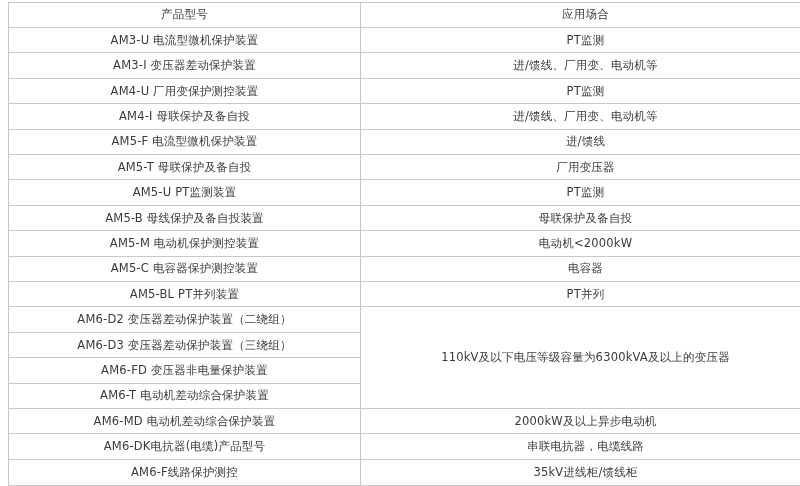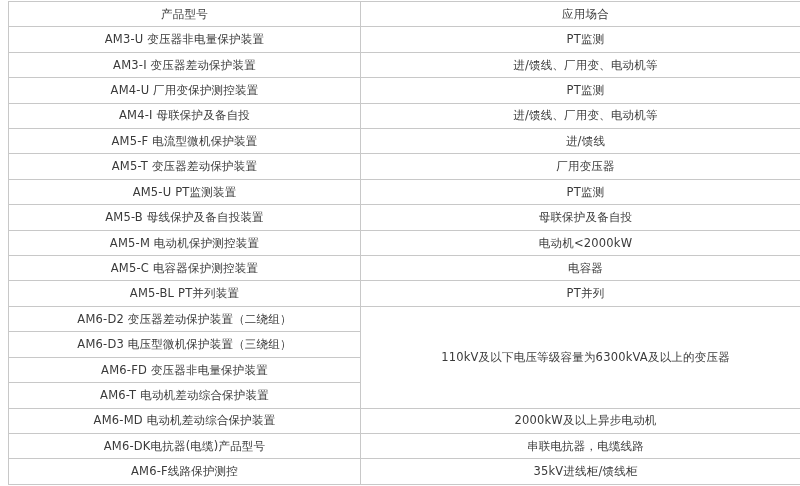--- a/index.html
+++ b/index.html
@@ -13,21 +13,21 @@
     font-family: "DejaVu Sans", "Liberation Sans", sans-serif;
     color: #333333;
     overflow: hidden;
   }
   .sheet {
     width: 784px;
     height: 486px;
     box-sizing: border-box;
     padding: 0 8px;
     display: flex;
-    align-items: flex-start;
+    align-items: center;
   }
   table.spec {
     border-collapse: collapse;
     table-layout: fixed;
     width: 784px;
     height: 484px;
     margin-top: 1px;
   }
   table.spec td {
     border: 1px solid #c8c8c8;
@@ -53,41 +53,41 @@
 <body>
 
 <div class="sheet">
   <table class="spec">
     <tbody>
       <tr class="header">
         <td class="col-model">产品型号</td>
         <td class="col-app">应用场合</td>
       </tr>
       <tr>
-        <td class="col-model">AM3-U 变压器非电量保护装置</td>
+        <td class="col-model">AM3-U 电流型微机保护装置</td>
         <td class="col-app">PT监测</td>
       </tr>
       <tr>
         <td class="col-model">AM3-I 变压器差动保护装置</td>
         <td class="col-app">进/馈线、厂用变、电动机等</td>
       </tr>
       <tr>
         <td class="col-model">AM4-U 厂用变保护测控装置</td>
         <td class="col-app">PT监测</td>
       </tr>
       <tr>
         <td class="col-model">AM4-I 母联保护及备自投</td>
         <td class="col-app">进/馈线、厂用变、电动机等</td>
       </tr>
       <tr>
         <td class="col-model">AM5-F 电流型微机保护装置</td>
         <td class="col-app">进/馈线</td>
       </tr>
       <tr>
-        <td class="col-model">AM5-T 变压器差动保护装置</td>
+        <td class="col-model">AM5-T 母联保护及备自投</td>
         <td class="col-app">厂用变压器</td>
       </tr>
       <tr>
         <td class="col-model">AM5-U PT监测装置</td>
         <td class="col-app">PT监测</td>
       </tr>
       <tr>
         <td class="col-model">AM5-B 母线保护及备自投装置</td>
         <td class="col-app">母联保护及备自投</td>
       </tr>
@@ -101,21 +101,21 @@
       </tr>
       <tr>
         <td class="col-model">AM5-BL PT并列装置</td>
         <td class="col-app">PT并列</td>
       </tr>
       <tr>
         <td class="col-model">AM6-D2 变压器差动保护装置（二绕组）</td>
         <td class="col-app merged" rowspan="4">110kV及以下电压等级容量为6300kVA及以上的变压器</td>
       </tr>
       <tr>
-        <td class="col-model">AM6-D3 电压型微机保护装置（三绕组）</td>
+        <td class="col-model">AM6-D3 变压器差动保护装置（三绕组）</td>
       </tr>
       <tr>
         <td class="col-model">AM6-FD 变压器非电量保护装置</td>
       </tr>
       <tr>
         <td class="col-model">AM6-T 电动机差动综合保护装置</td>
       </tr>
       <tr>
         <td class="col-model">AM6-MD 电动机差动综合保护装置</td>
         <td class="col-app">2000kW及以上异步电动机</td>

